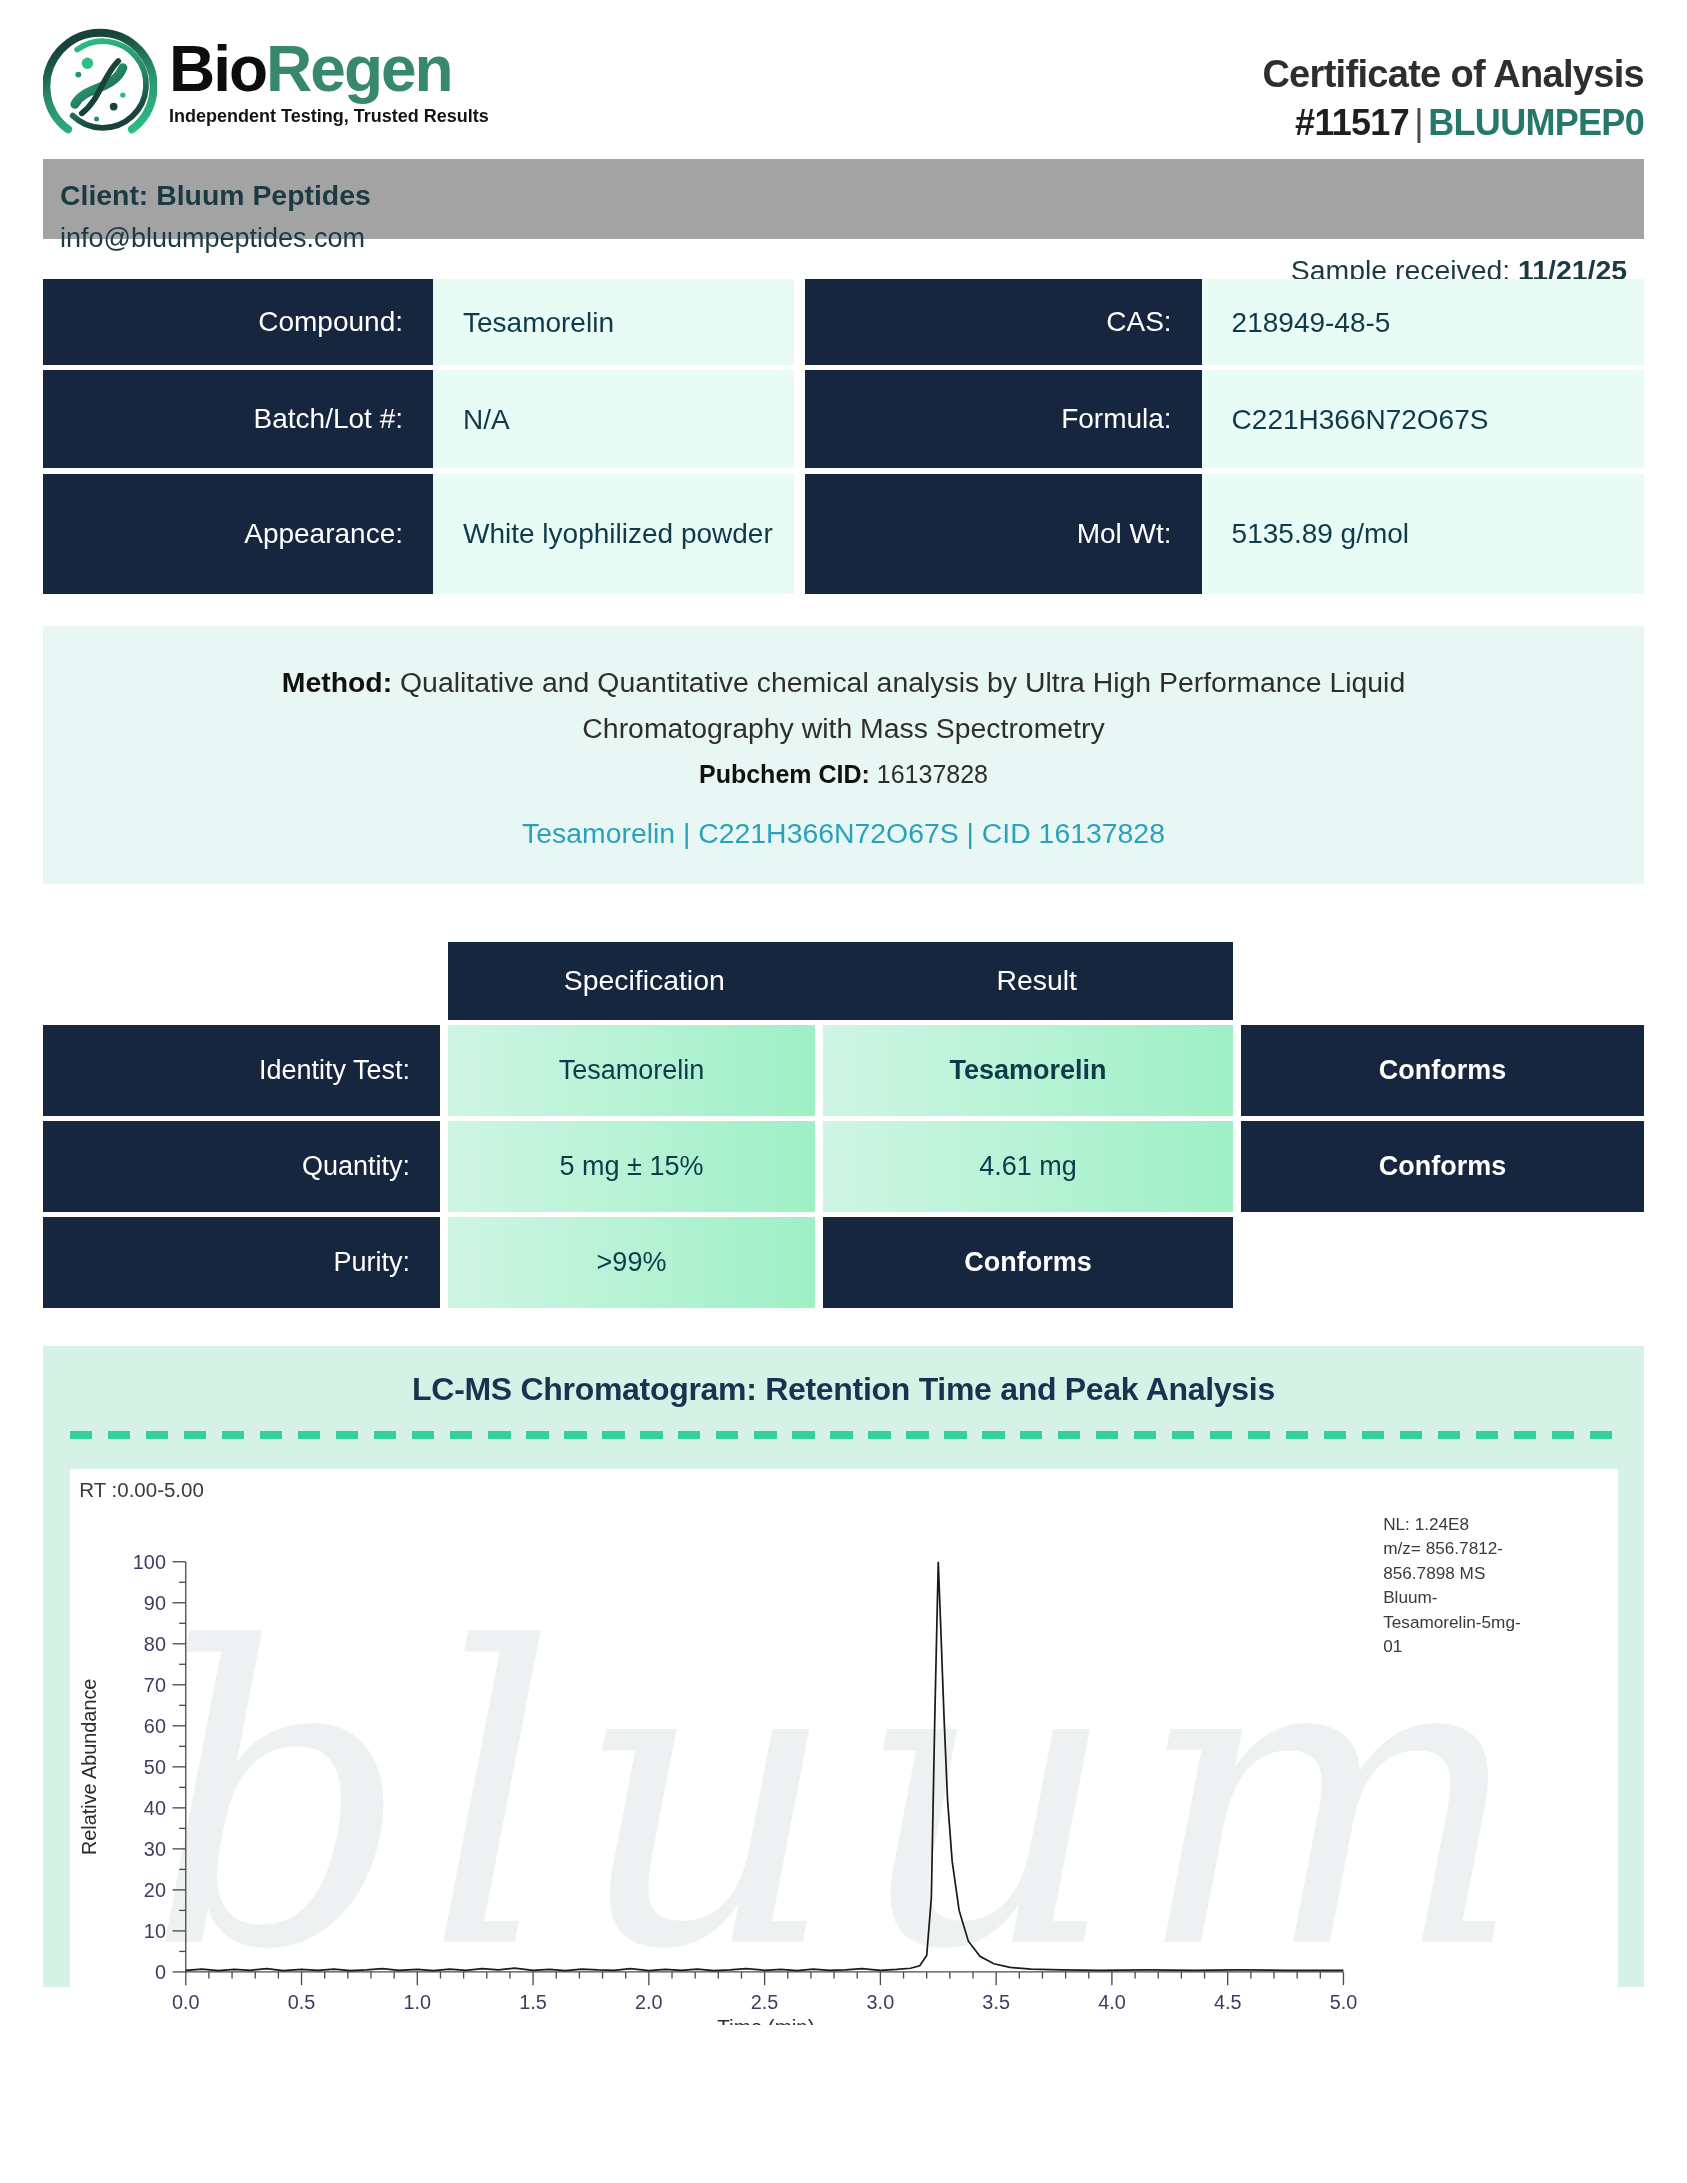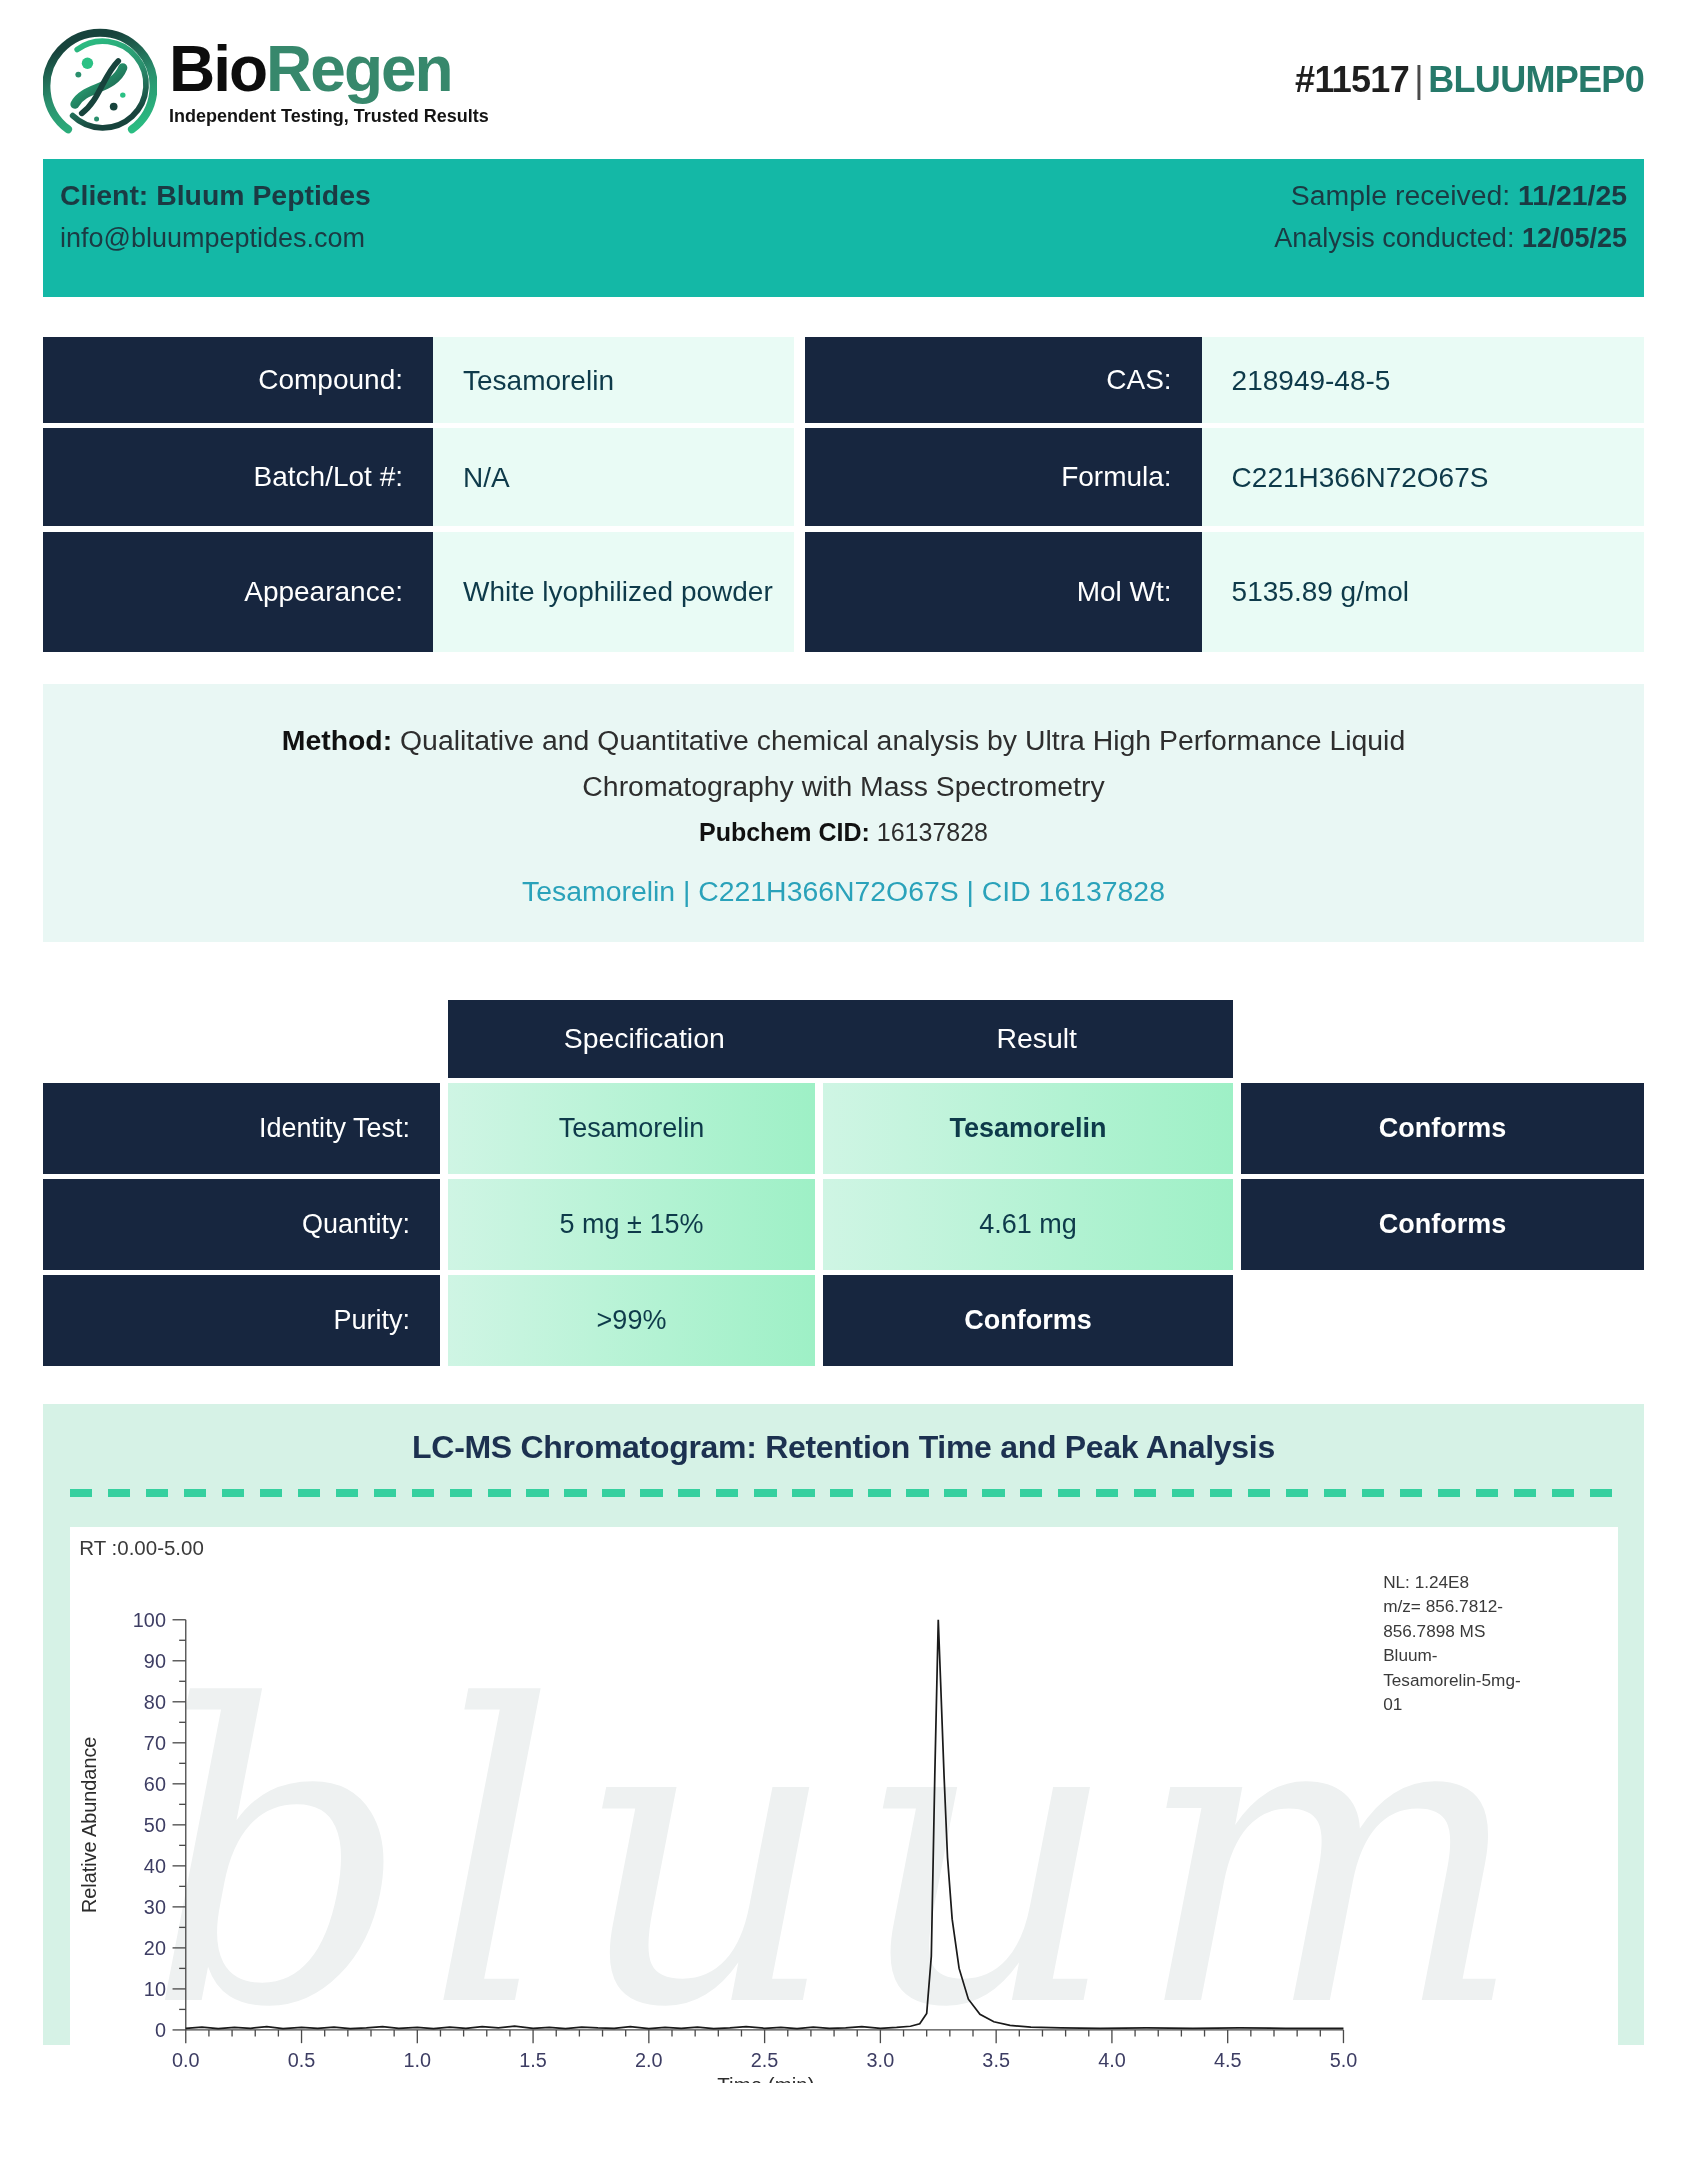--- a/index.html
+++ b/index.html
@@ -20,22 +20,22 @@
   .brand-regen { color:#37886c; }
   .brand-tagline { font-size:18px; font-weight:bold; color:#141414; margin-top:5.3px; letter-spacing:0px; }
   .cert-head { text-align:right; padding-top:34px; }
   .cert-title { font-size:38px; font-weight:bold; color:#2e2e2e; letter-spacing:-0.7px; }
   .cert-sub { font-size:36px; margin-top:6.6px; letter-spacing:-0.7px; }
   .cert-num { color:#1f1f1f; font-weight:600; }
   .cert-sep { color:#4a4a4a; font-weight:400; padding:0 5.3px; }
   .cert-code { color:#26796a; font-weight:bold; }
 
   
-  .client-bar { height:138px; background:#14b8a6; display:flex; justify-content:space-between;
-                padding:20px 17px 0 17px; color:#1b3a43; }
+  .client-bar { height:80px; background:#a3a3a3; display:flex; justify-content:space-between;
+                padding:20px 17px 0 17px; color:#1b3a43;flex-direction:column; }
   .cb-line1 { font-size:28.4px; font-weight:bold; }
   .cb-line2 { font-size:27px; margin-top:10.6px; }
   .cb-right { text-align:right; }
   .cb-right .cb-line1 { font-weight:normal; }
   .cb-bold { font-weight:bold; }
 
   
   .compound-table { margin-top:40px; display:grid;
       grid-template-columns:390px 361px 10.6px 397px 1fr; row-gap:5.3px; }
   .cell-label { background:#17263f; color:#ffffff; font-size:28px;
@@ -104,20 +104,21 @@
         <circle cx="62" cy="68" r="3.4" fill="#17433c"></circle>
         <circle cx="70" cy="58" r="2.4" fill="#2bc184"></circle>
         <circle cx="47" cy="79" r="2.2" fill="#2a8f6d"></circle>
       </svg>
       <div class="brand-text">
         <div class="brand-name"><span class="brand-bio">Bio</span><span class="brand-regen">Regen</span></div>
         <div class="brand-tagline">Independent Testing, Trusted Results</div>
       </div>
     </div>
     <div class="cert-head">
+      <div class="cert-title">Certificate of Analysis</div>
       <div class="cert-sub">
         <span class="cert-num">#11517</span><span class="cert-sep">|</span><span class="cert-code">BLUUMPEP0</span>
       </div>
     </div>
   </div>
 
   <div class="client-bar">
     <div>
       <div class="cb-line1">Client: Bluum Peptides</div>
       <div class="cb-line2">info@bluumpeptides.com</div>

